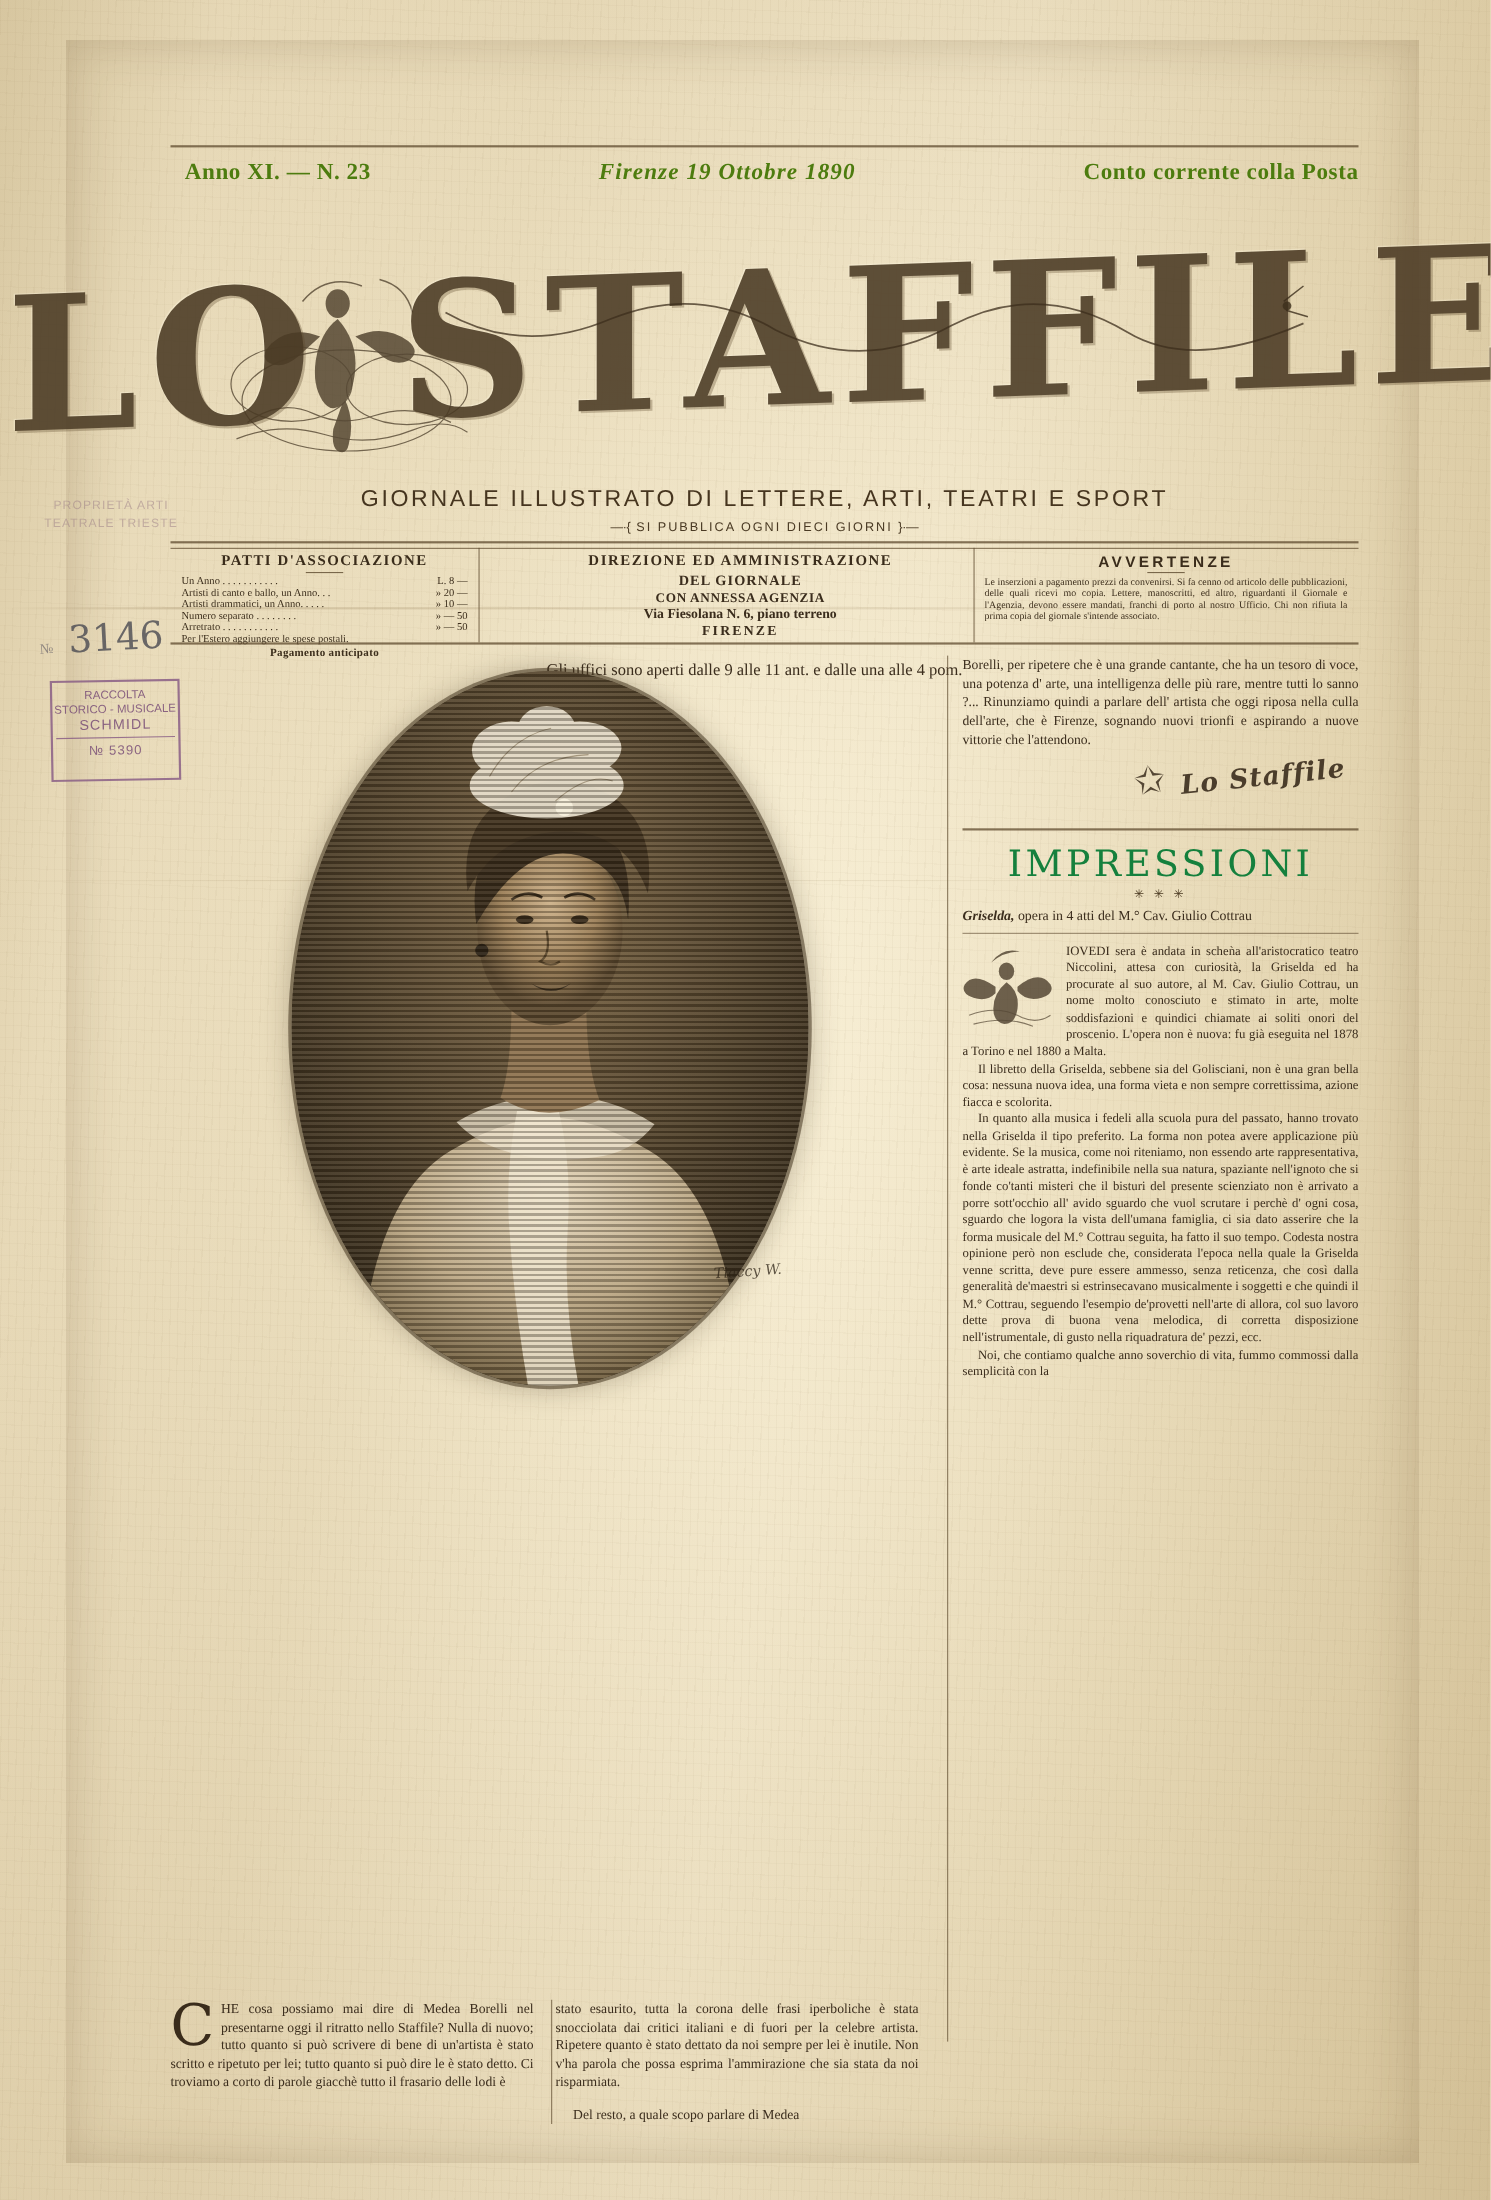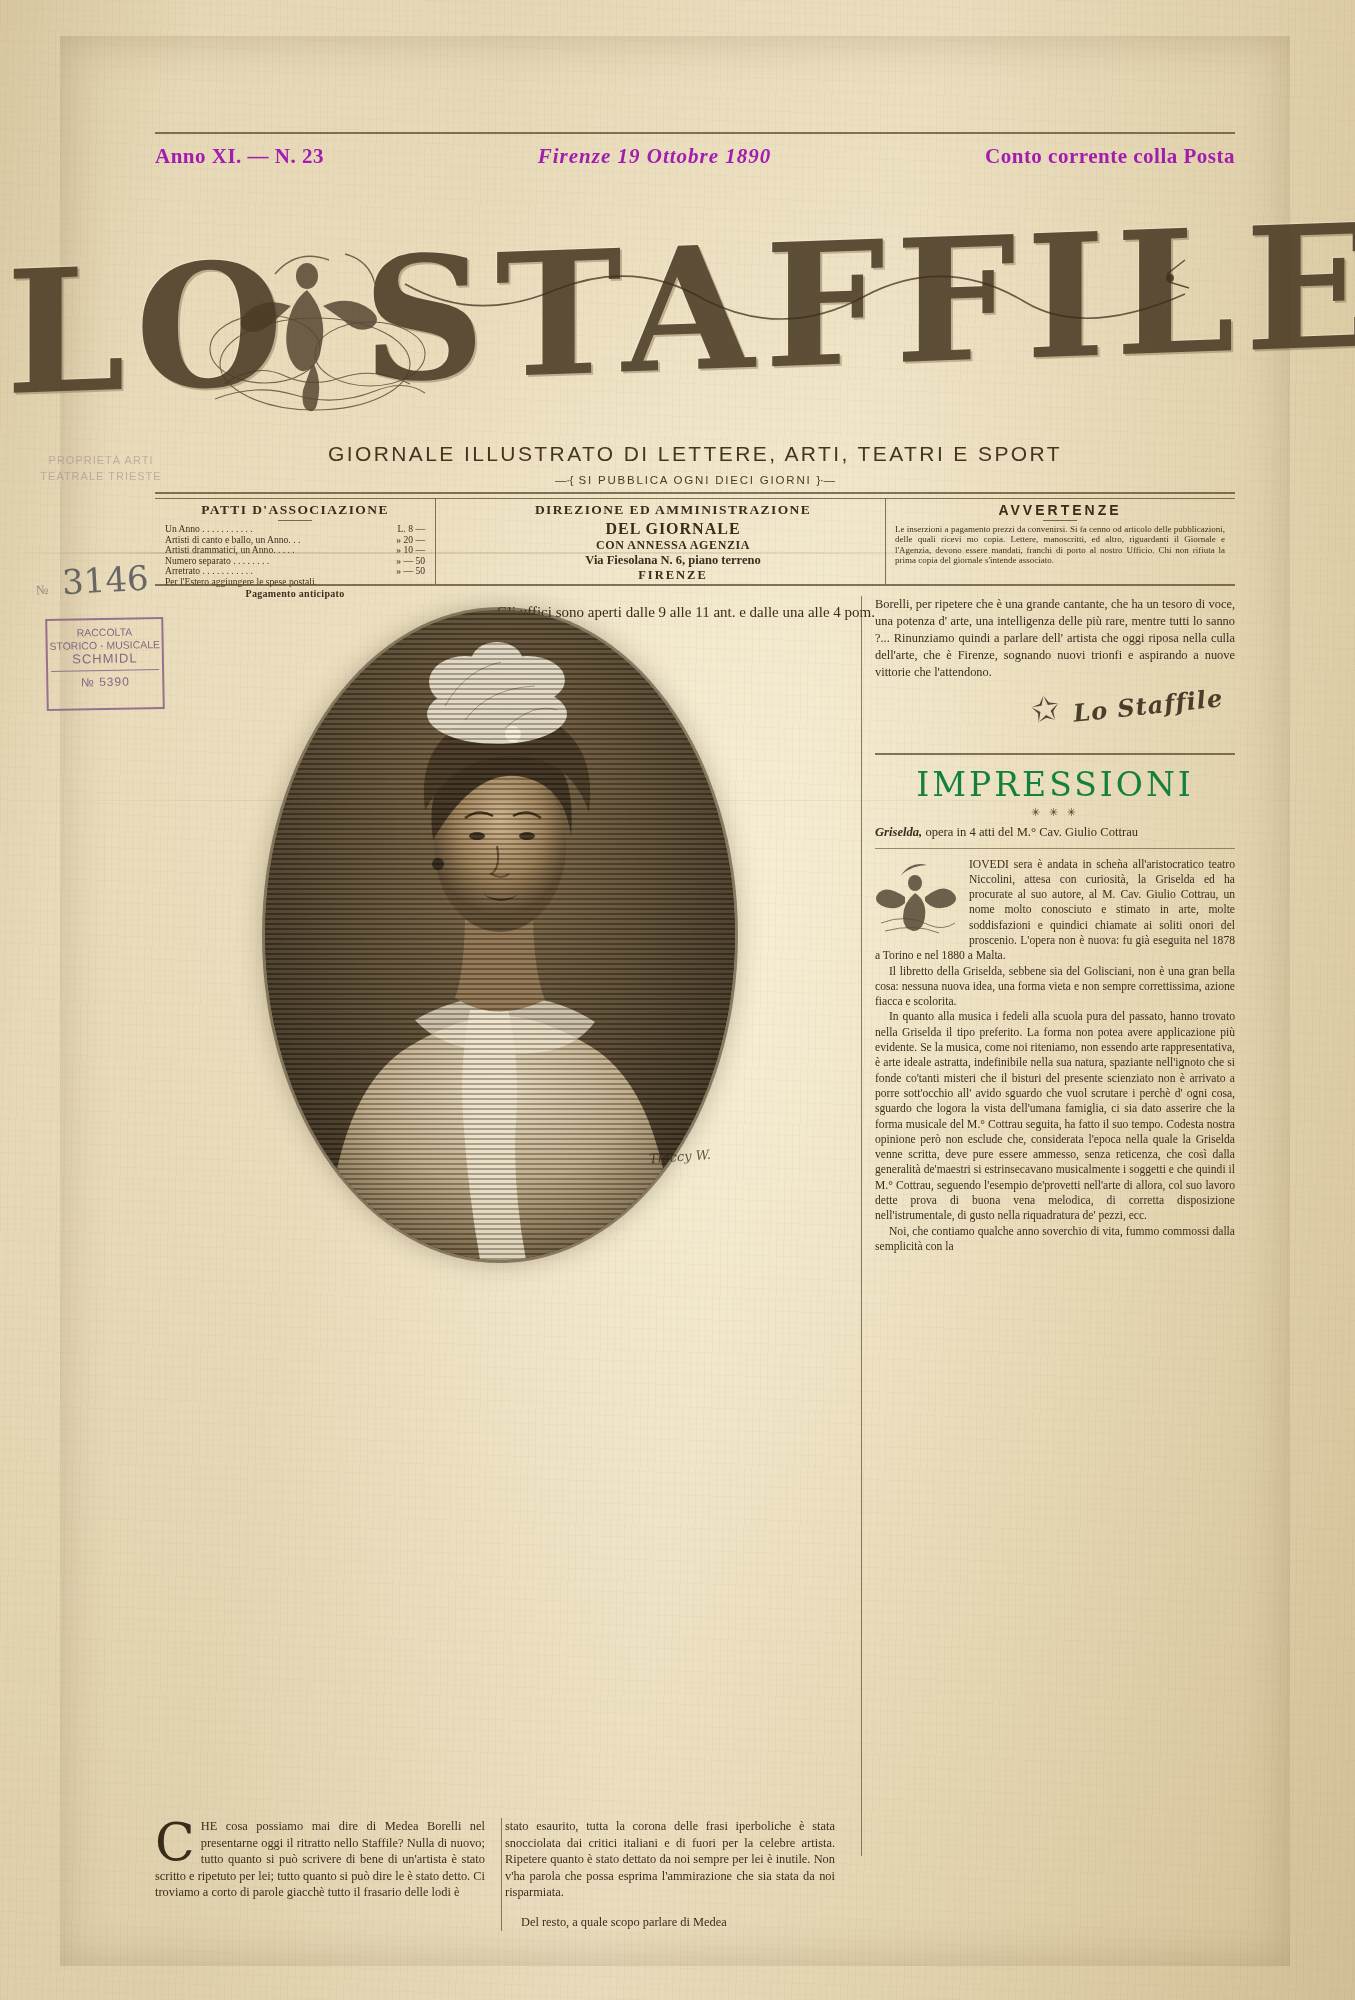--- a/index.html
+++ b/index.html
@@ -31,21 +31,21 @@
     box-shadow:0 0 46px rgba(90,65,30,0.22) inset;
   }
   .content{position:absolute;inset:0;}
 
   
   .topline{
     position:absolute;left:95px;top:108px;width:1080px;
     display:flex;justify-content:space-between;align-items:baseline;
     font-family:"Liberation Serif", serif;
   }
-  .topline span{font-weight:bold;font-size:21px;letter-spacing:0.5px;color:#a21caf;}
+  .topline span{font-weight:bold;font-size:21px;letter-spacing:0.5px;color:#4d7c0f;margin-left:13px;}
   .topline .mid{font-style:italic;letter-spacing:1px;}
 
   
   .logo-area{position:absolute;left:95px;top:148px;width:1080px;height:250px;}
   .logo-word{
     position:absolute;left:0;top:0;width:1080px;height:250px;
     display:flex;align-items:center;justify-content:center;
     font-family:"DejaVu Serif", serif;
     font-size:170px;font-weight:bold;letter-spacing:10px;
     color:#4a3a24;
@@ -87,21 +87,21 @@
     text-align:center;font-weight:bold;font-size:13.5px;letter-spacing:1.4px;
     font-family:"Liberation Serif",serif;color:#3a2c1b;margin-bottom:2px;
   }
   .infohead.sans{font-family:"Liberation Sans",sans-serif;letter-spacing:3px;font-size:14px;}
   .miniline{width:34px;height:1px;background:#5d4a2e;margin:2px auto 3px auto;opacity:.8;}
   .rates{font-size:9.6px;line-height:10.6px;color:#3d2f1d;}
   .rates .row{display:flex;justify-content:space-between;}
   .rates .row .lbl{white-space:nowrap;overflow:hidden;}
   .rates .row .val{white-space:nowrap;padding-left:4px;}
   .rates .foot{text-align:center;font-weight:bold;font-size:10px;margin-top:1px;letter-spacing:.3px;}
-  .c2 .l1{font-size:16px;font-weight:bold;letter-spacing:1px;}
+  .c2 .l1{font-size:13px;font-weight:bold;letter-spacing:1px;}
   .c2 .l2{font-size:12px;font-weight:bold;letter-spacing:.6px;}
   .c2 .l3{font-size:12.5px;font-weight:bold;}
   .c2 .l4{font-size:12.5px;font-weight:bold;letter-spacing:2px;}
   .c2 .l5{font-size:15px;margin-top:21px;text-align:right;}
   .notice{font-size:9px;line-height:10.4px;text-align:justify;color:#3d2f1d;}
 
   
   .mainarea{position:absolute;left:95px;top:560px;width:1080px;height:1300px;}
   .leftcol{position:absolute;left:0;top:0;width:690px;}
   .rightcol{position:absolute;left:720px;top:0;width:360px;}

